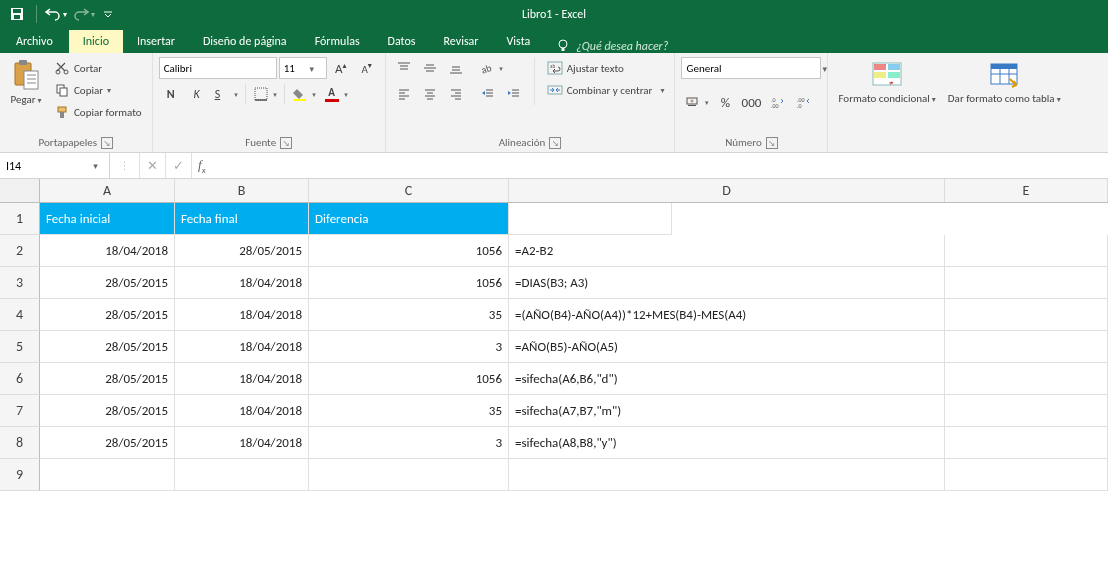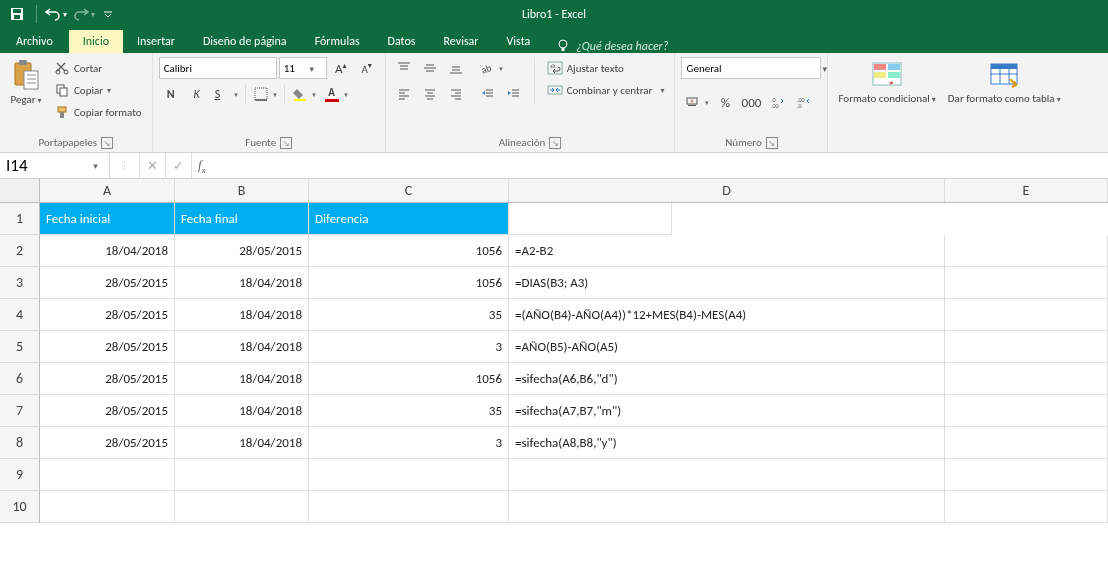--- a/index.html
+++ b/index.html
@@ -41,21 +41,21 @@
 
   .iconbtn { width:24px; height:22px; display:flex; align-items:center; justify-content:center; cursor:pointer; color:#444; position:relative; }
   .iconbtn.withdd { width:30px; justify-content:flex-start; padding-left:4px; }
   .iconbtn.withdd::after { content:"▾"; font-size:7px; position:absolute; right:3px; color:#666; }
   .iconbtn svg { width:14px; height:14px; }
   .row { display:flex; align-items:center; gap:2px; }
 
   
   .namebox-row { display:flex; align-items:center; border-bottom:1px solid #d4d4d4; height:26px; background:#fff; }
   .namebox { width:110px; border-right:1px solid #d4d4d4; height:100%; display:flex; align-items:center; }
-  .namebox input { border:none; outline:none; width:82px; padding:0 6px; font-size:17px; }
+  .namebox input { border:none; outline:none; width:82px; padding:0 6px; font-size:12px; }
   .namebox .dd { flex:1; text-align:center; font-size:9px; color:#666; cursor:pointer; }
   .fx-btn { width:26px; height:100%; display:flex; align-items:center; justify-content:center; color:#888; font-size:13px; cursor:pointer; border-right:1px solid #e0e0e0;}
   .fx-btn.cancel { color:#aaa; }
   .fx-btn.confirm { color:#aaa; }
   .fx-label { font-style:italic; font-family:"Times New Roman",serif; font-size:13px; color:#666; padding:0 6px; }
   .formula-input { flex:1; border:none; outline:none; height:100%; padding:0 4px; font-size:12px; }
 
   
   .grid { display:flex; flex-direction:column; }
   .colheaders { display:flex; border-bottom:1px solid #bdbdbd; height:24px; }
@@ -519,22 +519,14 @@
         <div class="cell colE"></div>
       </div>
       <div class="gridrow">
         <div class="rowh">9</div>
         <div class="cell colA right"></div>
         <div class="cell colB right"></div>
         <div class="cell colC right"></div>
         <div class="cell colD"></div>
         <div class="cell colE"></div>
       </div>
-      <div class="gridrow">
-        <div class="rowh">10</div>
-        <div class="cell colA right"></div>
-        <div class="cell colB right"></div>
-        <div class="cell colC right"></div>
-        <div class="cell colD"></div>
-        <div class="cell colE"></div>
-      </div>
     </div>
 </div>
 
 </body></html>

